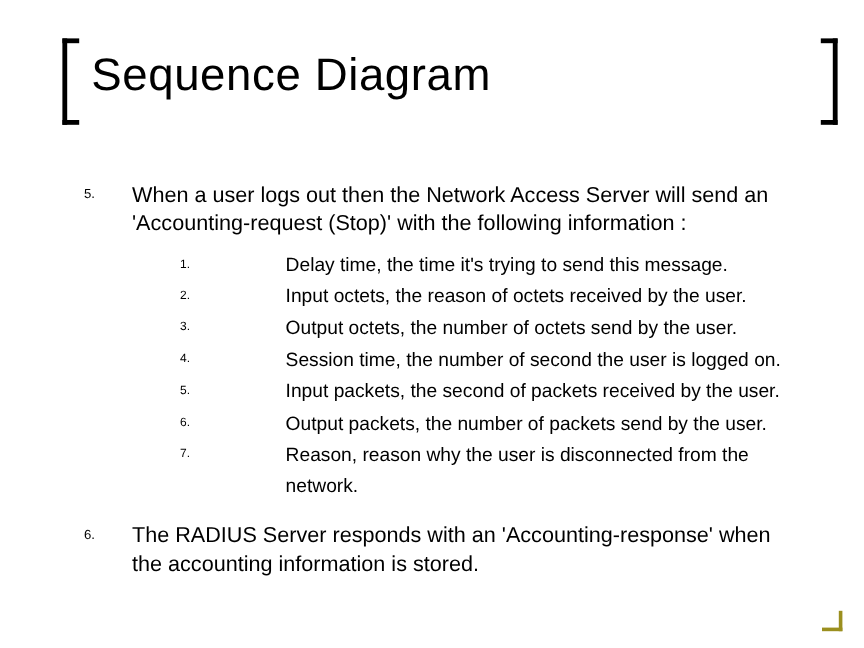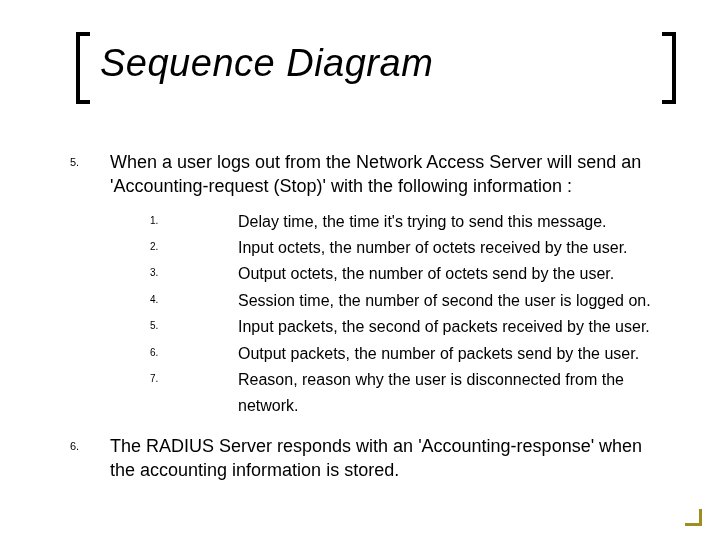--- a/index.html
+++ b/index.html
@@ -13,25 +13,24 @@
     overflow: hidden;
   }
   .slide {
     position: relative;
     width: 720px;
     height: 540px;
     box-sizing: border-box;
   }
   .title-wrap {
     position: absolute;
-    left: 76px;
+    left: 52px;
     top: 38px;
-    width: 600px;
+    width: 646px;
     height: 60px;
-    font-style: italic;
   }
   .bracket {
     position: absolute;
     top: -6px;
     width: 14px;
     height: 72px;
     border-top: 4px solid #000;
     border-bottom: 4px solid #000;
     box-sizing: border-box;
   }
@@ -108,31 +107,31 @@
   <div class="title-wrap">
     <div class="bracket left"></div>
     <div class="title-text">Sequence Diagram</div>
     <div class="bracket right"></div>
   </div>
 
   <div class="body">
 
     <div class="lvl1">
       <div class="num">5.</div>
-      <div class="txt">When a user logs out from the Network Access Server will send an 'Accounting-request (Stop)' with the following information :</div>
+      <div class="txt">When a user logs out then the Network Access Server will send an 'Accounting-request (Stop)' with the following information :</div>
     </div>
 
     <div class="sublist">
       <div class="lvl2">
         <div class="num">1.</div>
         <div class="txt">Delay time, the time it's trying to send this message.</div>
       </div>
       <div class="lvl2">
         <div class="num">2.</div>
-        <div class="txt">Input octets, the number of octets received by the user.</div>
+        <div class="txt">Input octets, the reason of octets received by the user.</div>
       </div>
       <div class="lvl2">
         <div class="num">3.</div>
         <div class="txt">Output octets, the number of octets send by the user.</div>
       </div>
       <div class="lvl2">
         <div class="num">4.</div>
         <div class="txt">Session time, the number of second the user is logged on.</div>
       </div>
       <div class="lvl2">

